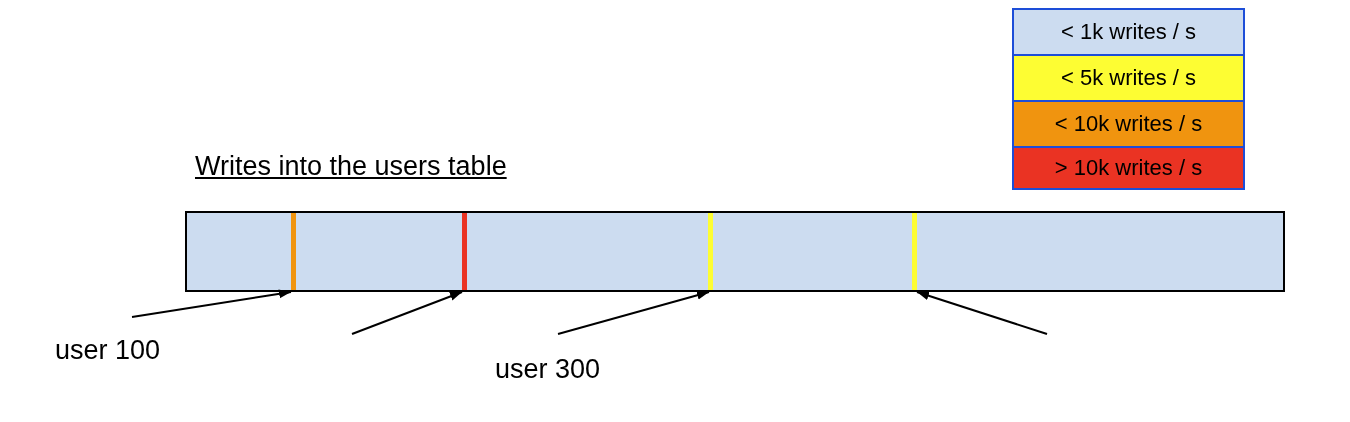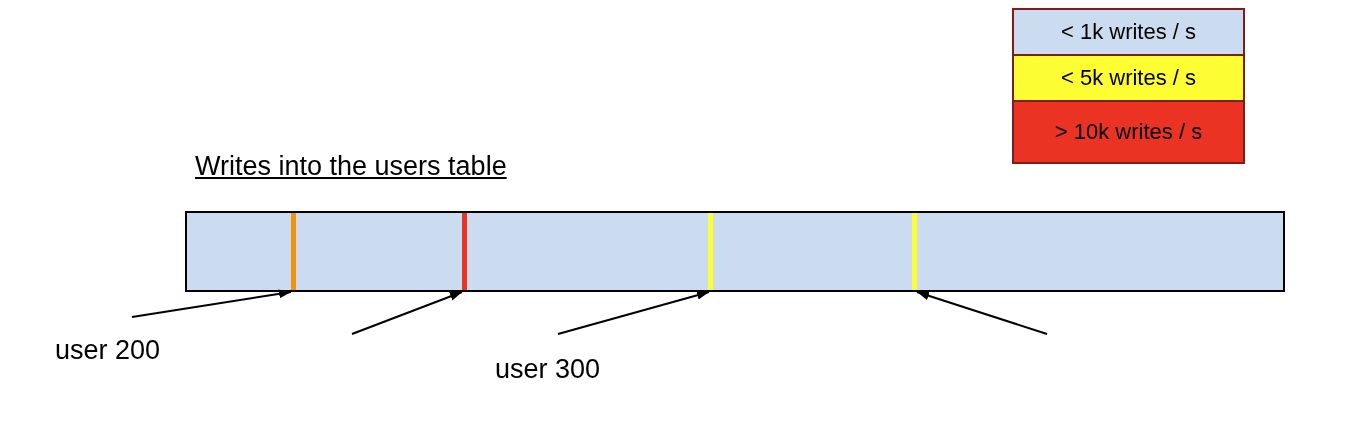--- a/index.html
+++ b/index.html
@@ -5,21 +5,21 @@
   html,body{margin:0;padding:0;background:#ffffff;}
   .canvas{
     position:relative;width:1350px;height:422px;background:#ffffff;overflow:hidden;
     font-family:"Liberation Sans", sans-serif;color:#000;
   }
   .title{
     position:absolute;left:195px;top:151px;font-size:27px;line-height:31px;white-space:nowrap;text-decoration:underline;
   }
   .legend{position:absolute;}
   .legend-row{
-    box-sizing:border-box;border:2px solid #7f1d1d;display:flex;align-items:center;justify-content:center;
+    box-sizing:border-box;border:2px solid #1d4ed8;display:flex;align-items:center;justify-content:center;
     font-size:22px;margin-top:-2px;white-space:nowrap;
   }
   .legend-row:first-child{margin-top:0;}
   .bar{
     position:absolute;box-sizing:border-box;border:2px solid #000;
   }
   .tick{position:absolute;top:0;bottom:0;}
   .user-label{position:absolute;font-size:27px;line-height:27px;white-space:nowrap;}
   svg.arrows{position:absolute;left:0;top:0;pointer-events:none;}
 </style>
@@ -28,36 +28,39 @@
 
 <div class="canvas" style="width: 1350px; height: 422px;">
   <div class="title">Writes into the users table</div>
   <div class="legend" id="legend" style="left: 1012px; top: 8px; width: 233px;">
       <div class="legend-row" style="background: rgb(204, 220, 240); height: 48px;">
         <span>&lt; 1k writes / s</span>
       </div>
       <div class="legend-row" style="background: rgb(253, 253, 51); height: 48px; text-align: center;">
         <span>&lt; 5k writes / s</span>
       </div>
-      <div class="legend-row" style="background: rgb(234, 51, 35); height: 64px;">
+      <div class="legend-row" style="background: rgb(240, 148, 15); height: 48px;">
+        <span>&lt; 10k writes / s</span>
+      </div>
+      <div class="legend-row" style="background: rgb(234, 51, 35); height: 44px;">
         <span>&gt; 10k writes / s</span>
       </div>
     </div>
   <div class="bar" id="bar" style="left: 185px; top: 211px; width: 1100px; height: 81px; background: rgb(204, 220, 240);">
       <div class="tick" style="width: 5px; left: 103.5px; background: rgb(240, 148, 15);"></div>
       <div class="tick" style="width: 5px; left: 274.5px; background: rgb(234, 51, 35);"></div>
       <div class="tick" style="width: 5px; left: 520.5px; background: rgb(253, 253, 51);"></div>
       <div class="tick" style="width: 5px; left: 724.5px; background: rgb(253, 253, 51);"></div>
     </div>
   <svg class="arrows" id="arrows" xmlns="http://www.w3.org/2000/svg" width="1350" height="422">
     <defs>
       <marker id="ah" markerUnits="userSpaceOnUse" markerWidth="14" markerHeight="10" refX="12" refY="4.5" orient="auto">
         <path d="M0,0 L12,4.5 L0,9 z" fill="#000"></path>
       </marker>
     </defs>
   <line x1="132" y1="317" x2="291" y2="292" stroke="#000000" stroke-width="2" marker-end="url(#ah)"></line>
       <line x1="352" y1="334" x2="462" y2="292" stroke="#000000" stroke-width="2" marker-end="url(#ah)"></line>
       <line x1="558" y1="334" x2="709" y2="292" stroke="#000000" stroke-width="2" marker-end="url(#ah)"></line>
       <line x1="1047" y1="334" x2="917" y2="292" stroke="#000000" stroke-width="2" marker-end="url(#ah)"></line>
     </svg>
-<div class="user-label" style="left: 55px; top: 337px;">user 200</div>
+<div class="user-label" style="left: 55px; top: 337px;">user 100</div>
     <div class="user-label" style="left: 495px; top: 356px;">user 300</div>
   </div>
 
 </body></html>

